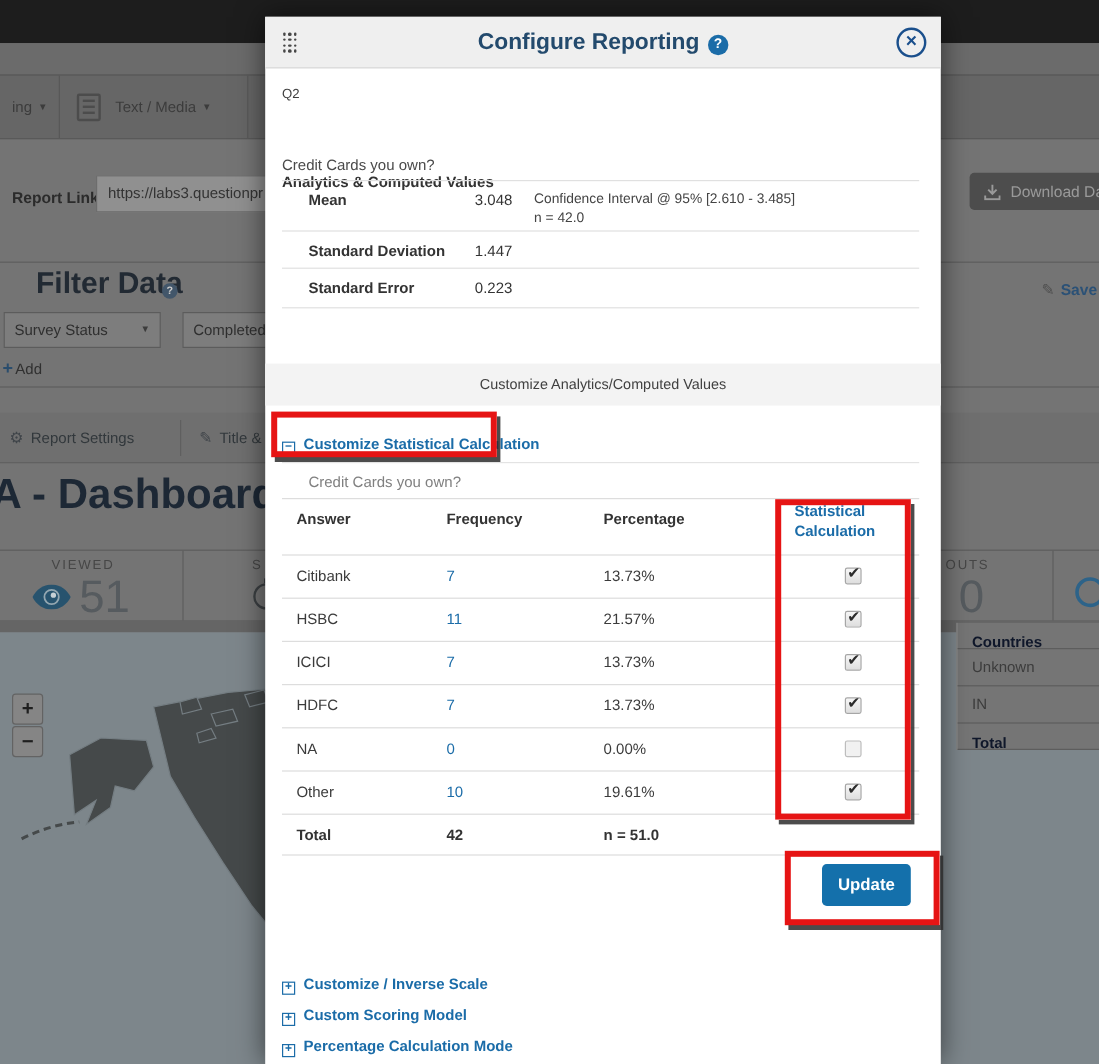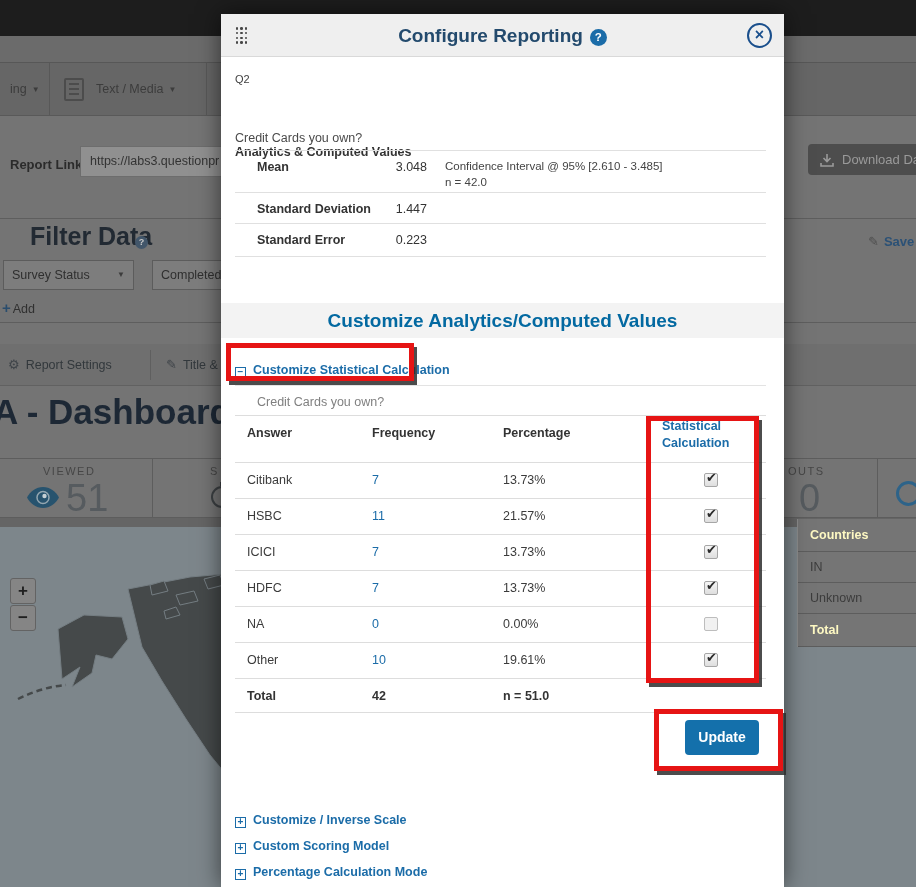--- a/index.html
+++ b/index.html
@@ -52,41 +52,41 @@
   .stopwatch{position:absolute;left:211px;top:486px;width:22px;height:22px;border:2px solid #3c4043;border-radius:50%;}
   .stopwatch:before{content:"";position:absolute;left:7px;top:-6px;width:4px;height:4px;background:#3c4043;}
   .ring-icon{position:absolute;left:896px;top:481px;width:25px;height:25px;border:3px solid #2d6389;border-radius:50%;}
   .mapstrip{left:0;top:518px;width:916px;height:9px;background:#656565;}
   .map{left:0;top:527px;width:916px;height:360px;background:#7d868b;}
   .zoombtn{width:26px;height:26px;background:#858585;border:1px solid #636363;border-radius:3px;color:#1f1f1f;font-size:17px;text-align:center;line-height:24px;font-weight:bold;}
   .zin{left:10px;top:578px;}
   .zout{left:10px;top:605px;}
   .countries{left:797px;top:519px;width:119px;background:#757575;border-left:1px solid #8b8b8b;font-size:12.5px;color:#3c3c3c;}
   .c-row{height:31px;line-height:31px;padding-left:12px;border-bottom:1px solid #5d5d5d;}
-  .c-row.hdr,.c-row.total{font-weight:bold;color:#fef9c3;height:33px;line-height:33px;}
+  .c-row.hdr,.c-row.total{font-weight:bold;color:#0f172a;height:22px;line-height:33px;}
 
   
   .modal{left:221px;top:14px;width:563px;height:873px;background:#ffffff;box-shadow:0 0 22px rgba(0,0,0,.55);}
   .m-header{position:absolute;left:0;top:0;width:100%;height:43px;background:#efefef;border-bottom:1px solid #d9d9d9;}
   .m-title{position:absolute;left:0;top:0;width:100%;height:43px;text-align:center;line-height:43px;font-size:19px;font-weight:bold;color:#234a6d;}
   .m-help{display:inline-block;width:17px;height:17px;border-radius:50%;background:#1b6ca8;color:#fff;font-size:11.5px;font-weight:bold;text-align:center;line-height:17px;vertical-align:1px;margin-left:7px;}
   .dots{position:absolute;left:14px;top:12px;width:13px;height:19px;display:grid;grid-template-columns:repeat(3,1fr);grid-template-rows:repeat(4,1fr);}
   .dots i{width:2.5px;height:2.5px;background:#474747;border-radius:50%;margin:auto;}
   .m-close{position:absolute;right:12px;top:9px;width:25px;height:25px;border:2px solid #1a4f8c;border-radius:50%;color:#1a4f8c;text-align:center;line-height:20px;font-size:16px;font-weight:bold;}
   .q2{position:absolute;left:14px;top:59px;font-size:11px;color:#3f3f3f;}
   .m-qtext{position:absolute;left:14px;top:117px;font-size:12.5px;color:#4a4a4a;}
   .m-aheading{position:absolute;left:14px;top:131px;font-size:12.5px;font-weight:bold;color:#333;}
   .arow{position:absolute;left:14px;width:531px;border-top:1px solid #e0e0e0;}
   .arow .alabel{position:absolute;left:22px;top:9px;font-size:12.5px;font-weight:bold;color:#333;}
   .arow .aval{position:absolute;left:148px;top:9px;width:44px;text-align:right;font-size:12.5px;color:#333;}
   .arow .anote{position:absolute;left:210px;top:7px;font-size:11.5px;color:#444;line-height:16px;}
   .arow1{top:136px;height:42px;}
   .arow2{top:178px;height:31px;}
   .arow3{top:209px;height:34px;border-bottom:1px solid #e0e0e0;}
-  .band{position:absolute;left:0;top:289px;width:563px;height:35px;background:#f3f3f3;text-align:center;line-height:35px;font-size:19px;font-weight:bold;color:#0369a1;}
+  .band{position:absolute;left:0;top:289px;width:563px;height:35px;background:#f3f3f3;text-align:center;line-height:35px;font-size:12px;font-weight:normal;color:#404040;}
   .exp-icon{display:inline-block;width:11px;height:11px;border:1px solid #1b6ca8;color:#1b6ca8;font-size:10px;line-height:8px;text-align:center;margin-right:7px;vertical-align:-1px;font-weight:bold;}
   .statlink{position:absolute;left:14px;top:349px;font-size:12.5px;font-weight:bold;color:#1b6ca8;white-space:nowrap;}
   .m-div1{position:absolute;left:14px;top:371px;width:531px;height:1px;background:#e3e3e3;}
   .m-qtext2{position:absolute;left:36px;top:381px;font-size:12.5px;color:#808080;}
   .ft-line{position:absolute;left:14px;width:531px;height:1px;background:#ddd;}
   .ft-h{position:absolute;font-size:12.5px;font-weight:bold;color:#333;}
   .ft-stat-h{position:absolute;left:441px;top:404px;width:97px;text-align:left;font-size:12.5px;font-weight:bold;color:#1b6ca8;line-height:17px;}
   .ft-cell{position:absolute;font-size:12.5px;color:#3b3b3b;}
   .ft-freq{color:#1b6ca8;}
   .cb{position:absolute;left:483px;width:14px;height:14px;border:1px solid #a6a6a6;border-radius:2px;background:linear-gradient(#f6f6f6,#dedede);}
@@ -193,22 +193,22 @@
         <path d="M164 84 L176 80 L180 88 L166 92 Z"></path>
       </g>
       <path d="M18 172 Q42 160 66 158" stroke="#45494a" stroke-width="2.5" fill="none" stroke-dasharray="6 4"></path>
     </svg>
   </div>
   <div class="abs zoombtn zin">+</div>
   <div class="abs zoombtn zout">−</div>
 
   <div class="abs countries">
     <div class="c-row hdr">Countries</div>
+    <div class="c-row">Unknown</div>
     <div class="c-row">IN</div>
-    <div class="c-row">Unknown</div>
     <div class="c-row total">Total</div>
   </div>
 
   <div class="abs modal">
     <div class="m-header">
       <div class="dots">
           <i></i>
           <i></i>
           <i></i>
           <i></i>

